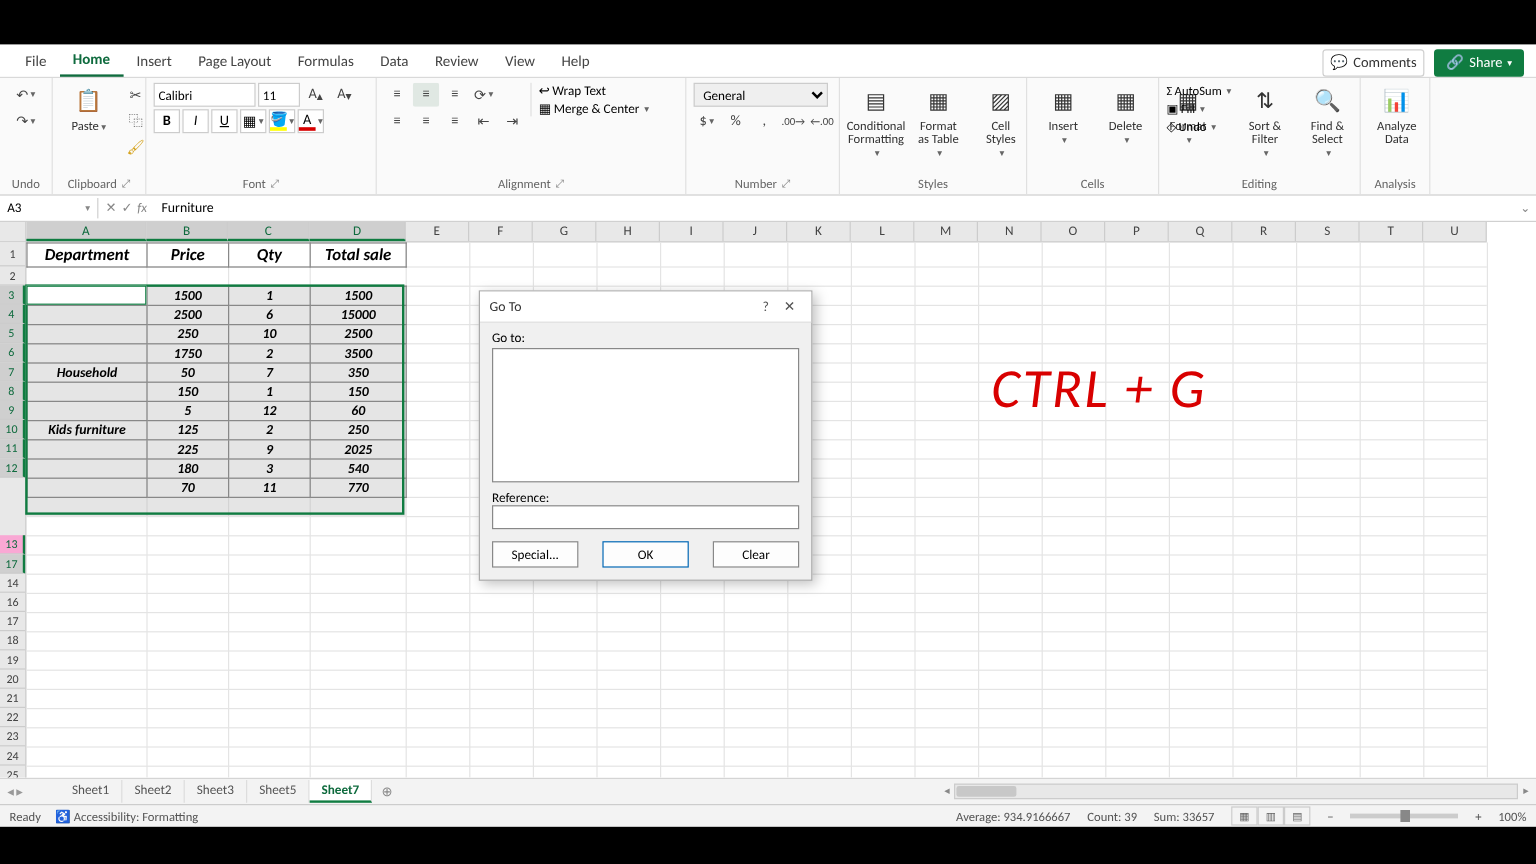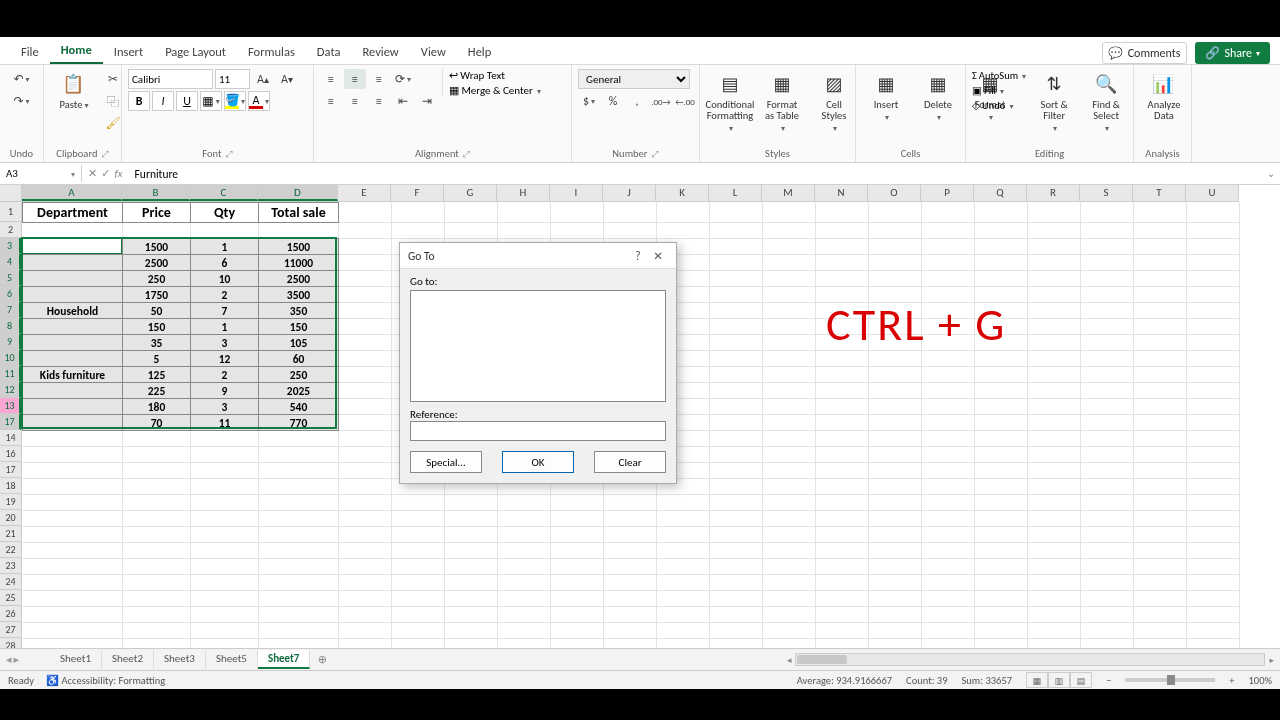--- a/index.html
+++ b/index.html
@@ -354,38 +354,38 @@
         <div class="row-h" style="height: 16px; line-height: 15px; background: rgb(207, 207, 207); color: rgb(15, 107, 62); border-right: 2px solid rgb(16, 124, 65);">3</div>
         <div class="row-h" style="height: 16px; line-height: 15px; background: rgb(207, 207, 207); color: rgb(15, 107, 62); border-right: 2px solid rgb(16, 124, 65);">4</div>
         <div class="row-h" style="height: 16px; line-height: 15px; background: rgb(207, 207, 207); color: rgb(15, 107, 62); border-right: 2px solid rgb(16, 124, 65);">5</div>
         <div class="row-h" style="height: 16px; line-height: 15px; background: rgb(207, 207, 207); color: rgb(15, 107, 62); border-right: 2px solid rgb(16, 124, 65);">6</div>
         <div class="row-h" style="height: 16px; line-height: 15px; background: rgb(207, 207, 207); color: rgb(15, 107, 62); border-right: 2px solid rgb(16, 124, 65);">7</div>
         <div class="row-h" style="height: 16px; line-height: 15px; background: rgb(207, 207, 207); color: rgb(15, 107, 62); border-right: 2px solid rgb(16, 124, 65);">8</div>
         <div class="row-h" style="height: 16px; line-height: 15px; background: rgb(207, 207, 207); color: rgb(15, 107, 62); border-right: 2px solid rgb(16, 124, 65);">9</div>
         <div class="row-h" style="height: 16px; line-height: 15px; background: rgb(207, 207, 207); color: rgb(15, 107, 62); border-right: 2px solid rgb(16, 124, 65);">10</div>
         <div class="row-h" style="height: 16px; line-height: 15px; background: rgb(207, 207, 207); color: rgb(15, 107, 62); border-right: 2px solid rgb(16, 124, 65);">11</div>
         <div class="row-h" style="height: 16px; line-height: 15px; background: rgb(207, 207, 207); color: rgb(15, 107, 62); border-right: 2px solid rgb(16, 124, 65);">12</div>
-        <div class="row-h" style="height: 16px; line-height: 15px; background: #f9a8d4; color: rgb(15, 107, 62); border-right: 2px solid rgb(16, 124, 65);">13</div>
+        <div class="row-h" style="height: 16px; line-height: 15px; background: #f9a8d4; color: rgb(15, 107, 62); border-right: 2px solid rgb(16, 124, 65); margin-top: 48px;">13</div>
         <div class="row-h" style="height: 16px; line-height: 15px; background: rgb(207, 207, 207); color: rgb(15, 107, 62); border-right: 2px solid rgb(16, 124, 65);">17</div>
         <div class="row-h" style="height: 16px; line-height: 15px;">14</div>
         <div class="row-h" style="height: 16px; line-height: 15px; text-align: center;">16</div>
         <div class="row-h" style="height: 16px; line-height: 15px;">17</div>
         <div class="row-h" style="height: 16px; line-height: 15px;">18</div>
         <div class="row-h" style="height: 16px; line-height: 15px;">19</div>
         <div class="row-h" style="height: 16px; line-height: 15px;">20</div>
         <div class="row-h" style="height: 16px; line-height: 15px;">21</div>
         <div class="row-h" style="height: 16px; line-height: 15px;">22</div>
         <div class="row-h" style="height: 16px; line-height: 15px;">23</div>
         <div class="row-h" style="height: 16px; line-height: 15px;">24</div>
         <div class="row-h" style="height: 16px; line-height: 15px;">25</div>
         <div class="row-h" style="height: 16px; line-height: 15px;">26</div>
         <div class="row-h" style="height: 16px; line-height: 15px;">27</div>
         <div class="row-h" style="height: 16px; line-height: 15px;">28</div>
       </div>
-    <div class="cells" id="cells" style="width: 1217px; height: 452px;">
+    <div class="cells" id="cells" style="width: 1217px; height: 452px; font-style: italic;">
         <div class="gridline-h" style="top: 436px; width: 1217px;"></div>
         <div class="gridline-h" style="top: 420px; width: 1217px;"></div>
         <div class="gridline-h" style="top: 404px; width: 1217px;"></div>
         <div class="gridline-h" style="top: 388px; width: 1217px;"></div>
         <div class="gridline-h" style="top: 372px; width: 1217px;"></div>
         <div class="gridline-h" style="top: 356px; width: 1217px;"></div>
         <div class="gridline-h" style="top: 340px; width: 1217px;"></div>
         <div class="gridline-h" style="top: 324px; width: 1217px;"></div>
         <div class="gridline-h" style="top: 308px; width: 1217px;"></div>
         <div class="gridline-h" style="top: 292px; width: 1217px;"></div>
@@ -450,21 +450,21 @@
             <tr>
               <td style="width: 100px;">Furniture</td>
               <td style="width: 68px;">1500</td>
               <td style="width: 68px;">1</td>
               <td style="width: 80px;">1500</td>
             </tr>
             <tr>
               <td style="width: 100px;"></td>
               <td style="width: 68px;">2500</td>
               <td style="width: 68px;">6</td>
-              <td style="width: 80px;">11000</td>
+              <td style="width: 80px;">15000</td>
             </tr>
             <tr>
               <td style="width: 100px;"></td>
               <td style="width: 68px;">250</td>
               <td style="width: 68px;">10</td>
               <td style="width: 80px;">2500</td>
             </tr>
             <tr>
               <td style="width: 100px;"></td>
               <td style="width: 68px;">1750</td>
@@ -475,26 +475,20 @@
               <td style="width: 100px;">Household</td>
               <td style="width: 68px;">50</td>
               <td style="width: 68px;">7</td>
               <td style="width: 80px;">350</td>
             </tr>
             <tr>
               <td style="width: 100px;"></td>
               <td style="width: 68px;">150</td>
               <td style="width: 68px;">1</td>
               <td style="width: 80px;">150</td>
-            </tr>
-            <tr>
-              <td style="width: 100px;"></td>
-              <td style="width: 68px;">35</td>
-              <td style="width: 68px;">3</td>
-              <td style="width: 80px;">105</td>
             </tr>
             <tr>
               <td style="width: 100px;"></td>
               <td style="width: 68px;">5</td>
               <td style="width: 68px;">12</td>
               <td style="width: 80px;">60</td>
             </tr>
             <tr>
               <td style="width: 100px;">Kids furniture</td>
               <td style="width: 68px;">125</td>

